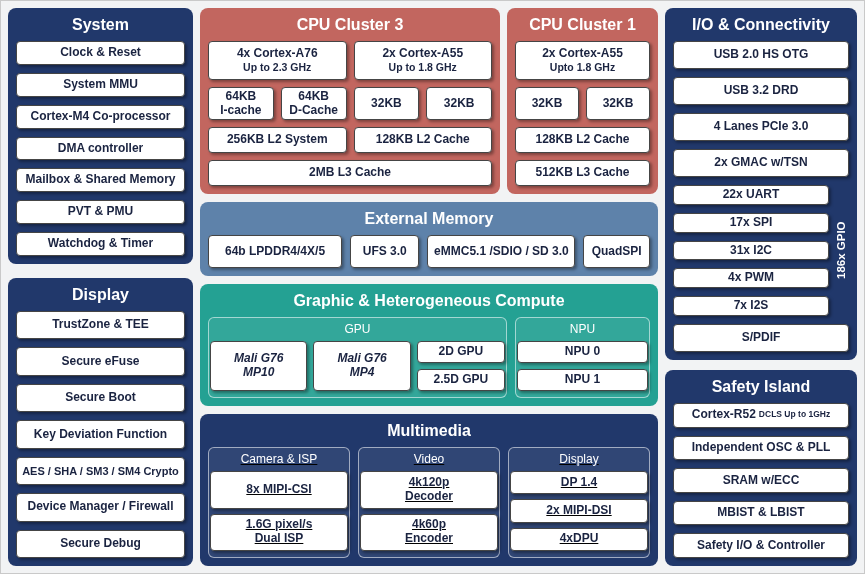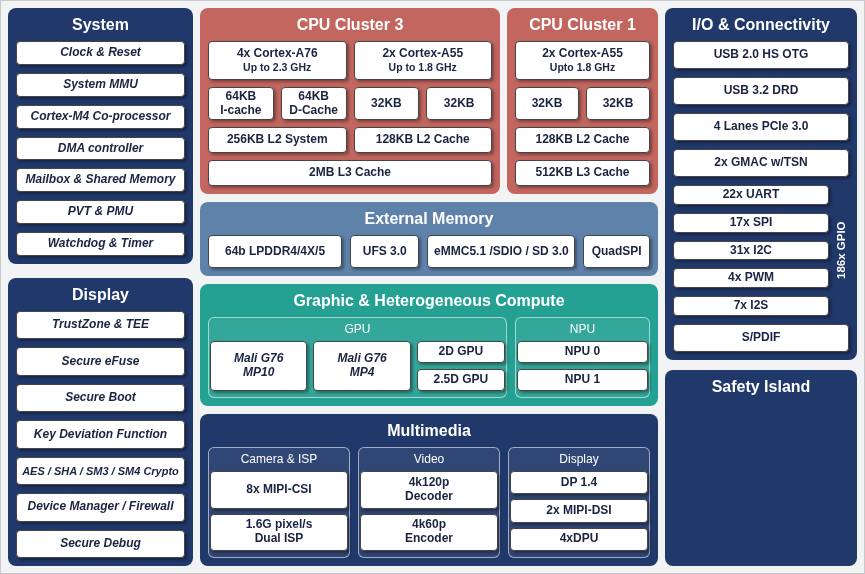--- a/index.html
+++ b/index.html
@@ -25,21 +25,21 @@
     box-shadow:2px 2px 3px rgba(0,0,0,0.35);
     display:flex; flex-direction:column; justify-content:center; align-items:center;
     text-align:center; font-size:12px; font-weight:600; color:#1a2340;
     line-height:1.15; padding:2px 4px; overflow:hidden;
   }
   .wbox .sub  { font-size:10.5px; font-weight:600; }
   .wbox.row   { flex-direction:row; gap:3px; flex-wrap:wrap; }
   .wbox .tiny { font-size:8.5px; font-weight:600; }
 
   .vlist { display:flex; flex-direction:column; gap:8px; flex:1; }
-  .vlist > .wbox { flex:1;font-style:italic; }
+  .vlist > .wbox { flex:1; }
 
   
   .cpu-row { display:flex; gap:7px; flex:0 0 170px; }
   .cpu0 { flex:0 0 300px; }
   .cpu1 { flex:1; }
   .cpu0-grid { flex:1; display:grid; grid-template-columns:repeat(4,1fr); grid-template-rows:1.5fr 1.3fr 1fr 1fr; gap:7px; }
   .cpu1-grid { flex:1; display:grid; grid-template-columns:1fr 1fr;      grid-template-rows:1.5fr 1.3fr 1fr 1fr; gap:7px; }
   .span2 { grid-column:span 2; }
   .span4 { grid-column:span 4; }
 
@@ -55,21 +55,21 @@
   .sublabel { color:#fff; font-size:12px; text-align:center; flex:0 0 auto; }
   .gpu-panel { flex:2.25; }
   .npu-panel { flex:1; }
   .gpu-grid { flex:1; display:grid; grid-template-columns:1.05fr 1.05fr 0.95fr; grid-template-rows:1fr 1fr; gap:6px; }
   .rowspan2 { grid-row:span 2;font-style:italic; }
   .npu-body { flex:1; display:flex; flex-direction:column; gap:6px; }
   .npu-body > .wbox { flex:1; }
 
   
   .multimedia { flex:1; }
-  .mm-body { display:flex; gap:8px; flex:1; }
+  .mm-body { display:flex; gap:8px; flex:1;text-decoration:underline; }
   .mm-sub { flex:1; }
   .mm-sub > .wbox { flex:1; }
   .mm-fixed { flex:0 0 24px; }
 
   
   .io-panel { flex:0 0 352px; }
   .io-list { display:flex; flex-direction:column; gap:8px; flex:1; }
   .io-list > .wbox { flex:1; }
   .gpio-group { flex:5.45; display:flex; gap:4px; }
   .gpio-col { flex:1; display:flex; flex-direction:column; gap:8px; }
@@ -244,16 +244,26 @@
             <div class="wbox">7x I2S</div>
           </div>
           <div class="gpio-vert">186x GPIO</div>
         </div>
         <div class="wbox">S/PDIF</div>
       </div>
     </div>
 
     <div class="panel navy safety-panel">
       <div class="panel-title">Safety Island</div>
+      <div class="vlist">
+        <div class="wbox row">
+          <span>Cortex-R52</span>
+          <span class="tiny">DCLS Up to 1GHz</span>
+        </div>
+        <div class="wbox">Independent OSC &amp; PLL</div>
+        <div class="wbox">SRAM w/ECC</div>
+        <div class="wbox">MBIST &amp; LBIST</div>
+        <div class="wbox">Safety I/O &amp; Controller</div>
+      </div>
     </div>
   </div>
 
 </div>
 
 </body></html>

